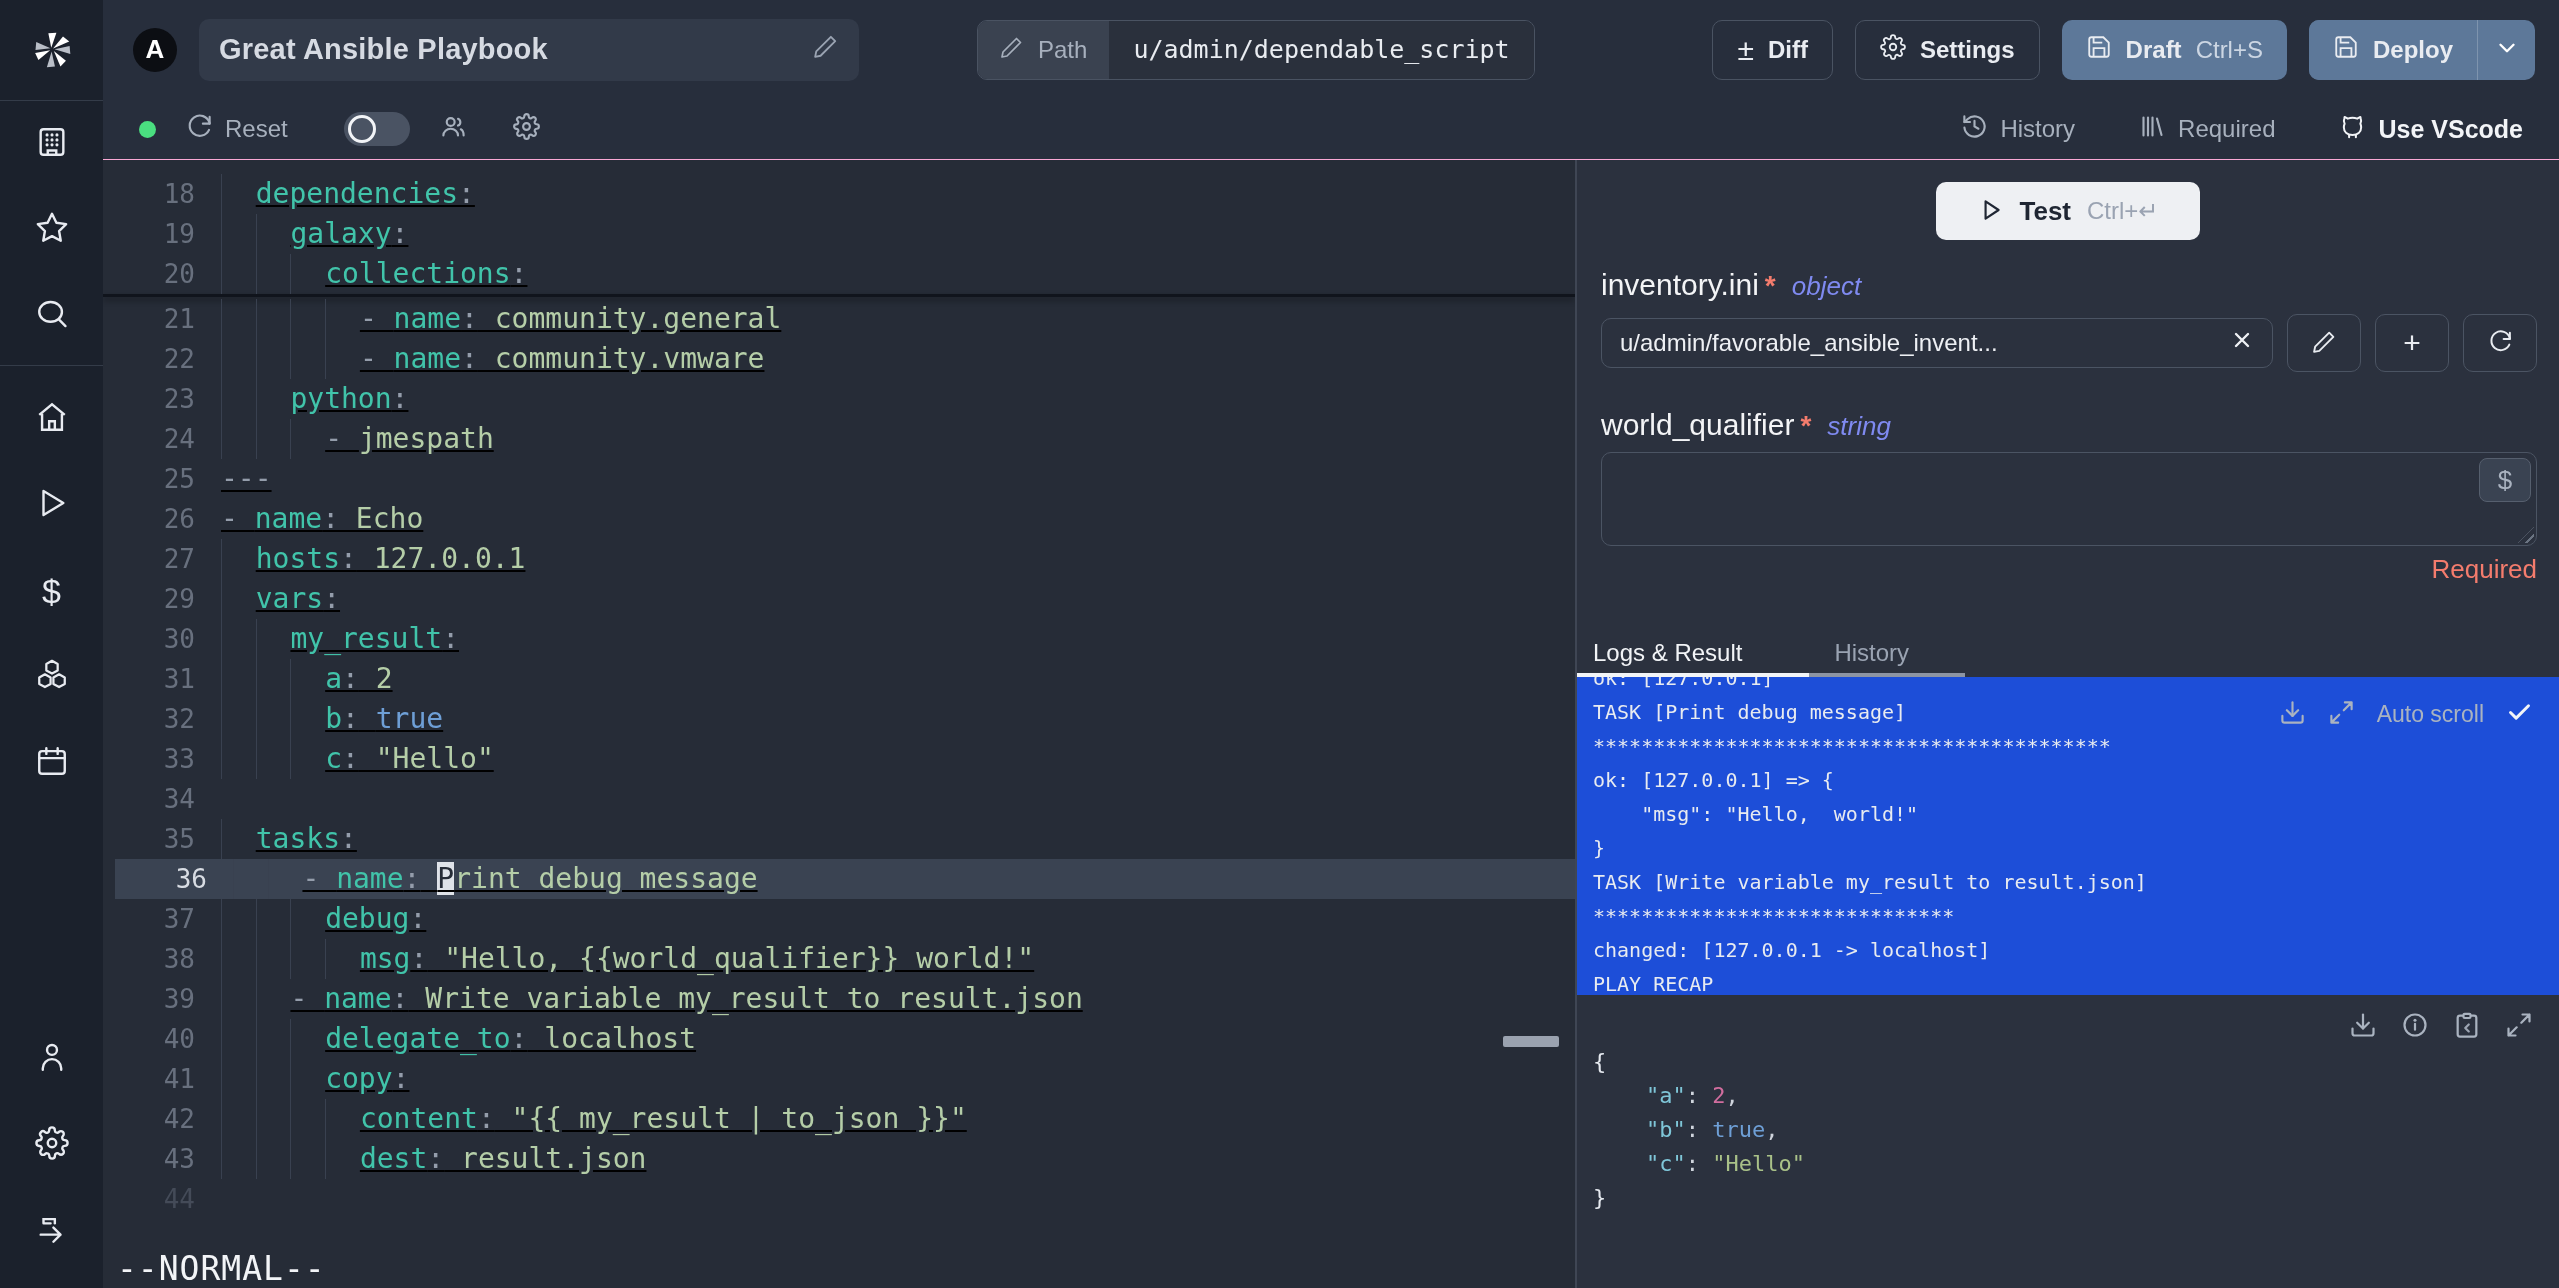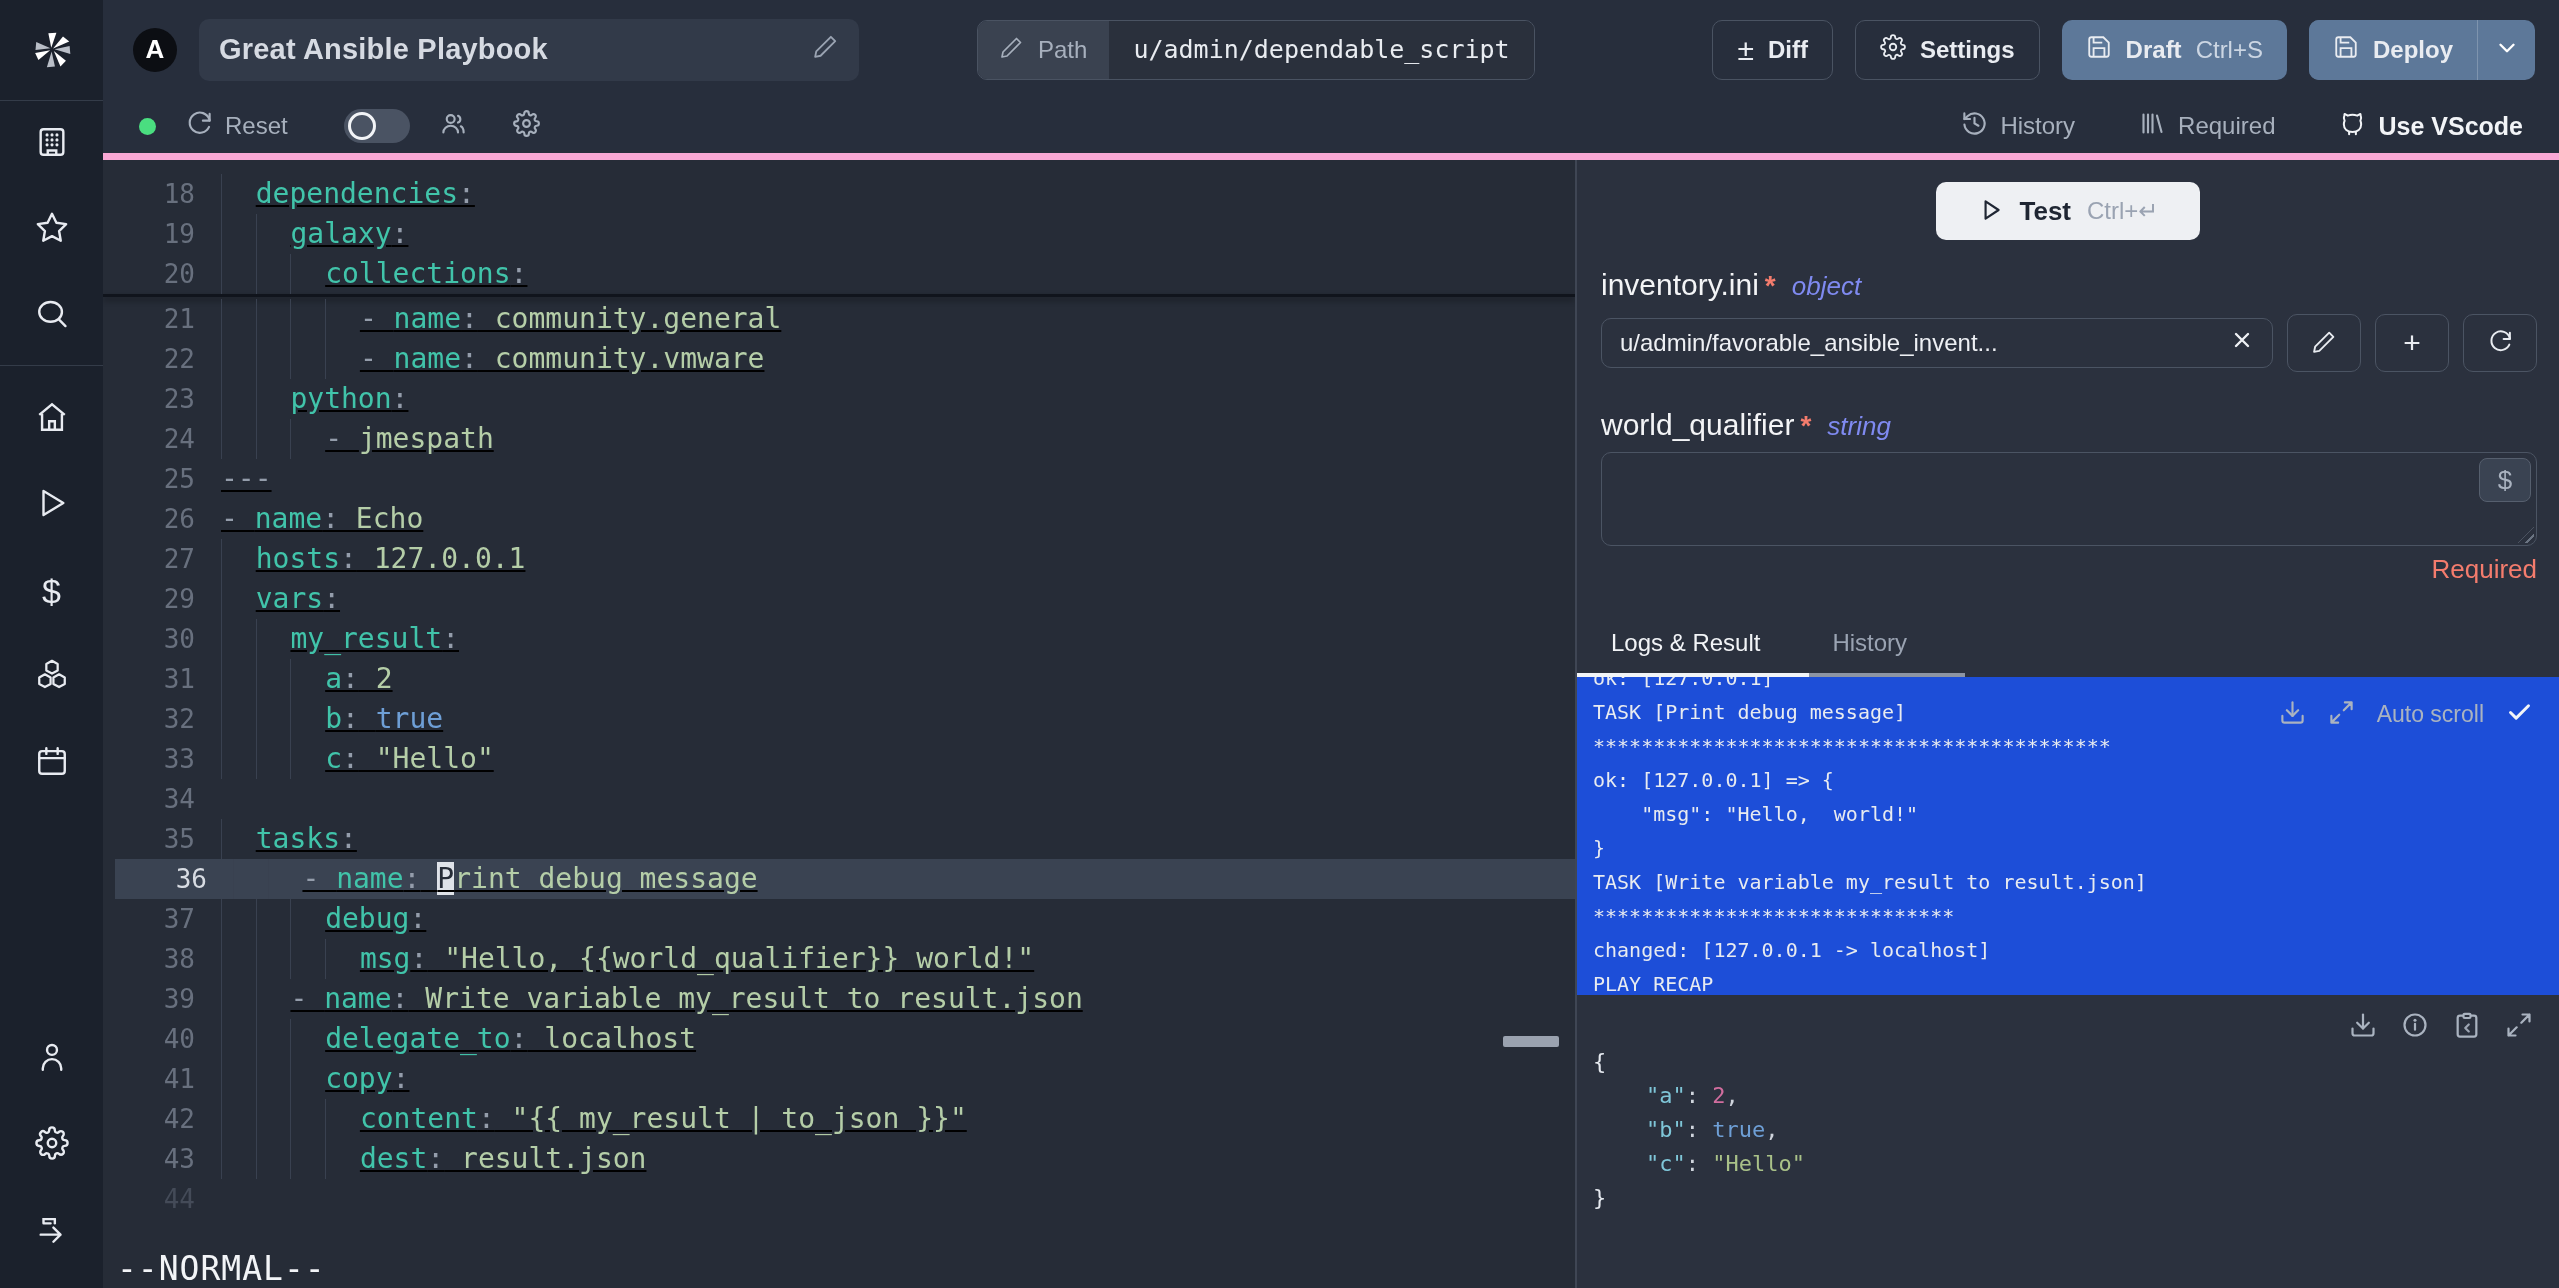--- a/index.html
+++ b/index.html
@@ -39,21 +39,21 @@
   .btn svg { width:26px; height:26px; }
   .btn .pm { font-size:30px; font-weight:400; line-height:1; }
   .btn-filled { background:#5d7899; border:none; }
   .btn-filled .hint { color:#ccd6e3; font-weight:400; }
   .split { display:flex; height:60px; border-radius:10px; overflow:hidden; background:#5d7899; }
   .split .btn { border:none; border-radius:0; }
   .split .chev { width:58px; display:flex; align-items:center; justify-content:center; border-left:1px solid #7e94ae; cursor:pointer; color:#fff; }
   .split .chev svg { width:26px; height:26px; }
 
   
-  .toolbar2 { height:61px; background:#272e3c; border-bottom:7px solid #f9a8d4; display:flex; align-items:center; padding:0 36px 0 36px; gap:30px; }
+  .toolbar2 { height:61px; background:#272e3c; border-bottom:1px solid #f9a8d4; display:flex; align-items:center; padding:0 36px 0 36px; gap:30px; }
   .status-dot { width:17px; height:17px; border-radius:50%; background:#4ade80; flex:0 0 17px; }
   .tb-item { display:flex; align-items:center; gap:12px; color:#a7b0bd; font-size:24px; cursor:pointer; background:none; border:none; font-family:inherit; }
   .tb-item svg { width:27px; height:27px; }
   .toggle { width:66px; height:34px; border-radius:17px; background:#4a5363; position:relative; cursor:pointer; margin-left:26px; }
   .toggle .knob { position:absolute; left:4px; top:3px; width:28px; height:28px; border-radius:50%; border:3px solid #f2f4f7; }
   .tb-right { margin-left:auto; display:flex; align-items:center; gap:64px; }
   .tb-vscode { color:#f2f4f7; font-weight:bold; font-size:25px; }
 
   
   .content { flex:1; display:flex; min-height:0; }
@@ -106,21 +106,21 @@
     display:flex; align-items:center; justify-content:center; color:#e9ecf1; cursor:pointer; }
   .sq-btn svg { width:25px; height:25px; }
   .sq-btn .plus { font-size:30px; font-weight:400; color:#e9ecf1; }
   .textarea { position:relative; height:94px; border:1px solid #4b5463; border-radius:10px; margin-top:10px; }
   .dollar-btn { position:absolute; top:5px; right:5px; width:52px; height:44px; background:#3a4352; border:1px solid #565f6e;
     border-radius:8px; display:flex; align-items:center; justify-content:center; color:#aab3c0; font-size:26px; cursor:pointer; }
   .resize-grip { position:absolute; right:2px; bottom:2px; width:16px; height:16px;
     background:repeating-linear-gradient(135deg, transparent 0 4px, #6b7482 4px 6px); clip-path:polygon(100% 0,100% 100%,0 100%); }
   .required-msg { text-align:right; color:#f47c6d; font-size:26px; margin-top:8px; }
 
-  .tabs { position:relative; margin-top:44px; height:48px; display:flex; padding-left:34px; gap:72px; flex:0 0 48px; }
+  .tabs { position:relative; margin-top:44px; height:48px; display:flex; align-items:center; padding-left:16px; gap:92px; flex:0 0 48px; }
   .tab { font-size:24px; color:#9aa3b2; cursor:pointer; }
   .tab.active { color:#f2f4f7; }
   .tab-active-bar { position:absolute; left:0; bottom:-2px; width:232px; height:6px; background:#f2f4f7; }
   .split-handle { position:absolute; left:232px; bottom:-2px; width:156px; height:6px; background:#8d95a3; }
 
   .log-pane { height:318px; flex:0 0 318px; background:#1d4ed8; position:relative; overflow:hidden; padding:0 0 0 16px; }
   .log-pre { font-family:"DejaVu Sans Mono",monospace; font-size:20px; line-height:34px; color:#e8ebf0; white-space:pre; margin-top:-16px; }
   .log-actions { position:absolute; top:22px; right:26px; display:flex; align-items:center; gap:22px; color:#aab3c0; }
   .log-actions svg { width:27px; height:27px; cursor:pointer; }
   .autoscroll-label { font-size:23px; color:#aab3c0; }

